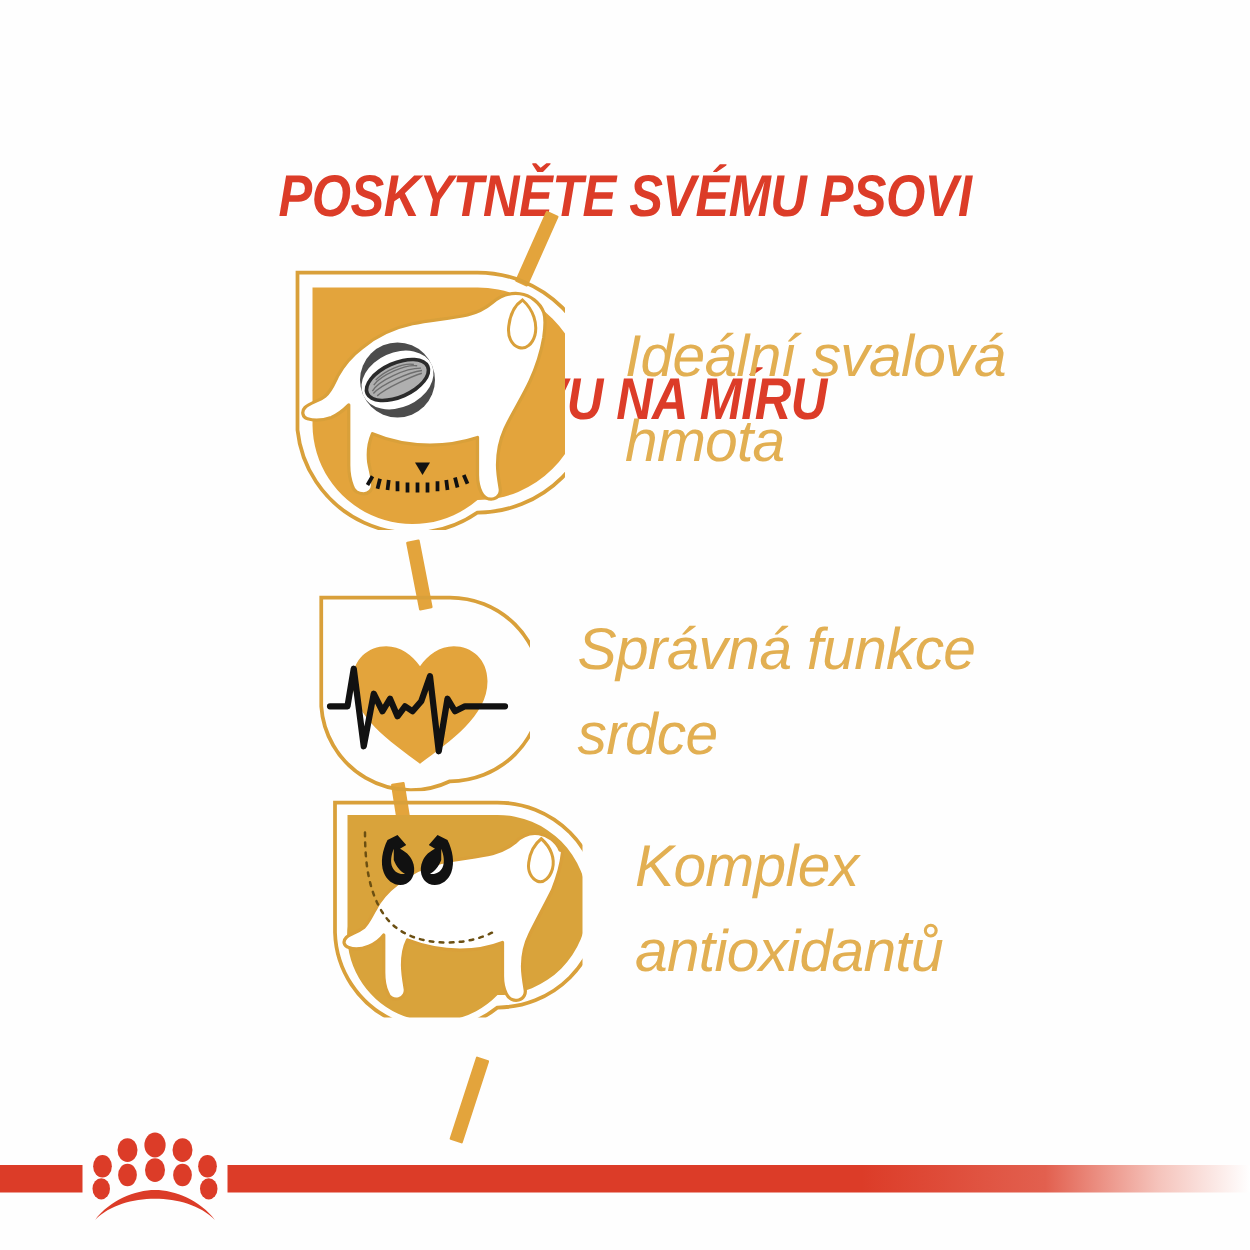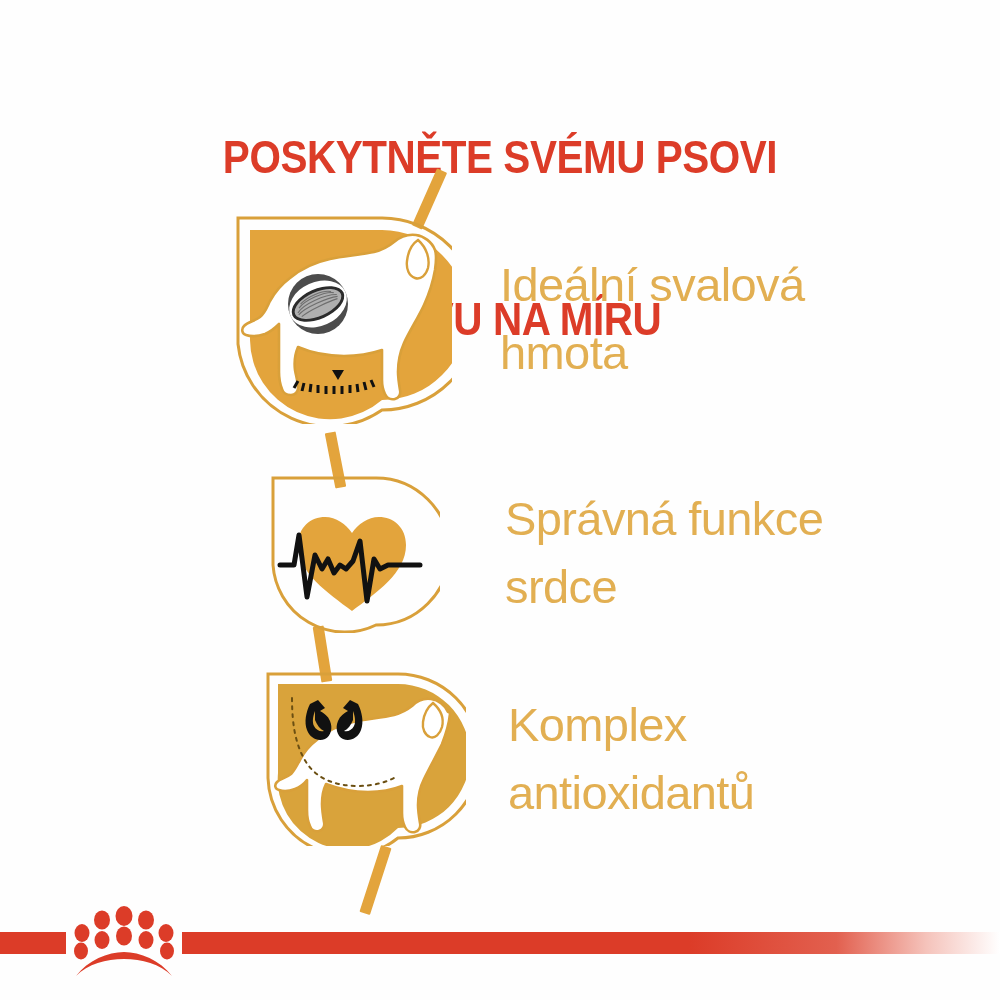--- a/index.html
+++ b/index.html
@@ -11,20 +11,21 @@
     width: 1000px;
     height: 1000px;
     font-family: "Liberation Sans", sans-serif;
     overflow: hidden;
   }
   #page {
     position: relative;
     width: 1000px;
     height: 1000px;
     background: #fefefe;
+    font-style: italic;
   }
 
   
   #headline {
     position: absolute;
     top: 22px;
     left: 0;
     width: 1000px;
     text-align: center;
     color: #DC3C28;
@@ -54,23 +55,23 @@
     font-family: "Liberation Sans", sans-serif;
     font-weight: normal;
     font-size: 47px;
     line-height: 68px;
     letter-spacing: -0.6px;
     white-space: pre-line;
   }
 
   #row-1 { top: 212px; left: 232px; }
   #row-1 .benefit-text { margin-left: 48px; margin-top: 2px; }
-  #row-2 { top: 473px; left: 268px; gap: 27px; }
+  #row-2 { top: 473px; left: 252px; }
   #row-2 .benefit-text { margin-left: 38px; margin-top: 0px; }
-  #row-3 { top: 668px; left: 262px; align-items: center; }
+  #row-3 { top: 636px; left: 262px; align-items: center; }
   #row-3 .benefit-text { margin-left: 42px; margin-top: 4px; }
 
   
   .connector {
     position: absolute;
     background: #E3A43C;
     border-radius: 1px;
   }
   #conn-top {
     top: 168px; left: 424px;

